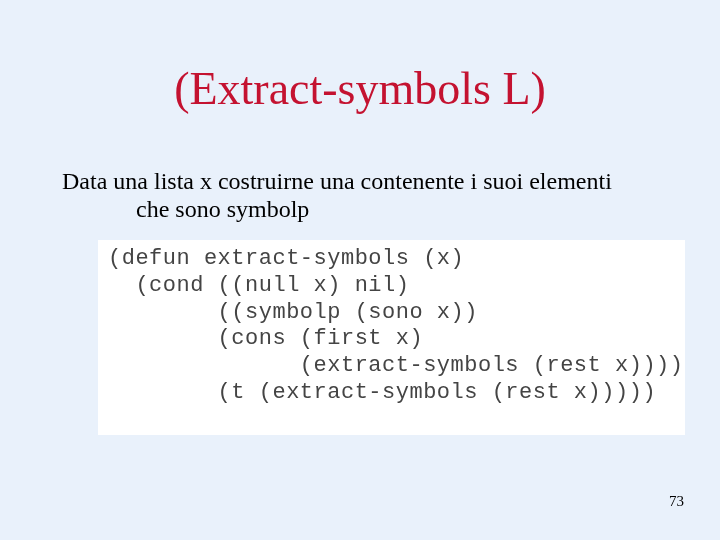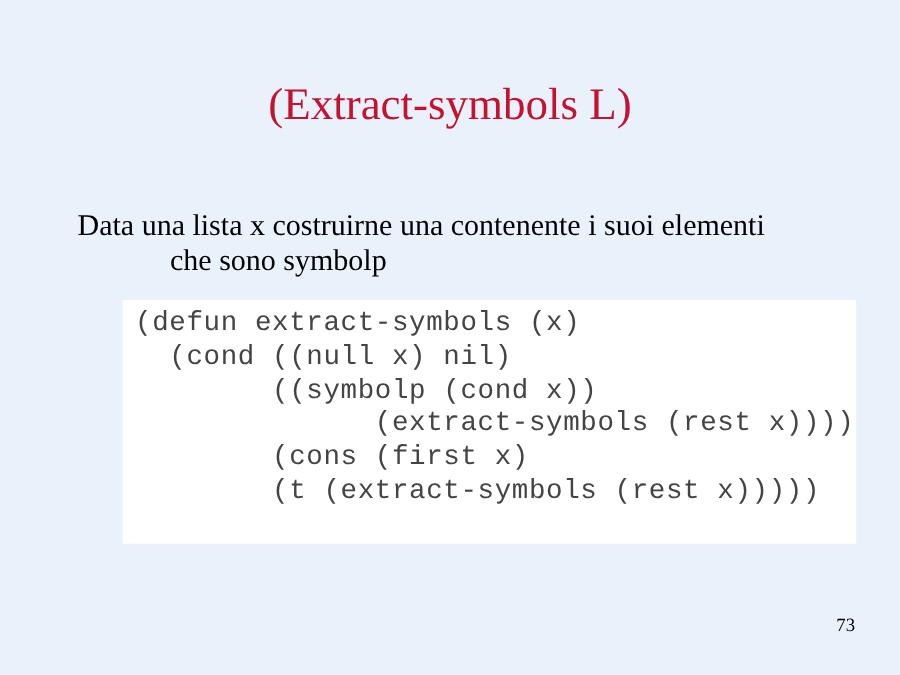--- a/index.html
+++ b/index.html
@@ -16,21 +16,21 @@
     width: 720px;
     height: 540px;
     box-sizing: border-box;
   }
   .title {
     position: absolute;
     top: 62px;
     left: 0;
     width: 100%;
     text-align: center;
-    font-size: 36px;
+    font-size: 46px;
     color: #c41230;
     font-weight: normal;
   }
   .description {
     position: absolute;
     top: 168px;
     left: 62px;
     width: 590px;
     font-size: 24px;
     color: #000;
@@ -68,17 +68,17 @@
 
 <div class="slide">
 
   <div class="title">(Extract-symbols L)</div>
 
   <div class="description">
     <div>Data una lista x costruirne una contenente i suoi elementi</div>
     <div class="line2">che sono symbolp</div>
   </div>
 
-  <div class="code-box"><div>(defun extract-symbols (x)</div><div>  (cond ((null x) nil)</div><div>        ((symbolp (cond x))</div><div>              (extract-symbols (rest x))))</div><div>        (cons (first x)</div><div>        (t (extract-symbols (rest x)))))</div></div>
+  <div class="code-box"><div>(defun extract-symbols (x)</div><div>  (cond ((null x) nil)</div><div>        ((symbolp (sono x))</div><div>        (cons (first x)</div><div>              (extract-symbols (rest x))))</div><div>        (t (extract-symbols (rest x)))))</div></div>
 
   <div class="page-number">73</div>
 
 </div>
 
 </body></html>

